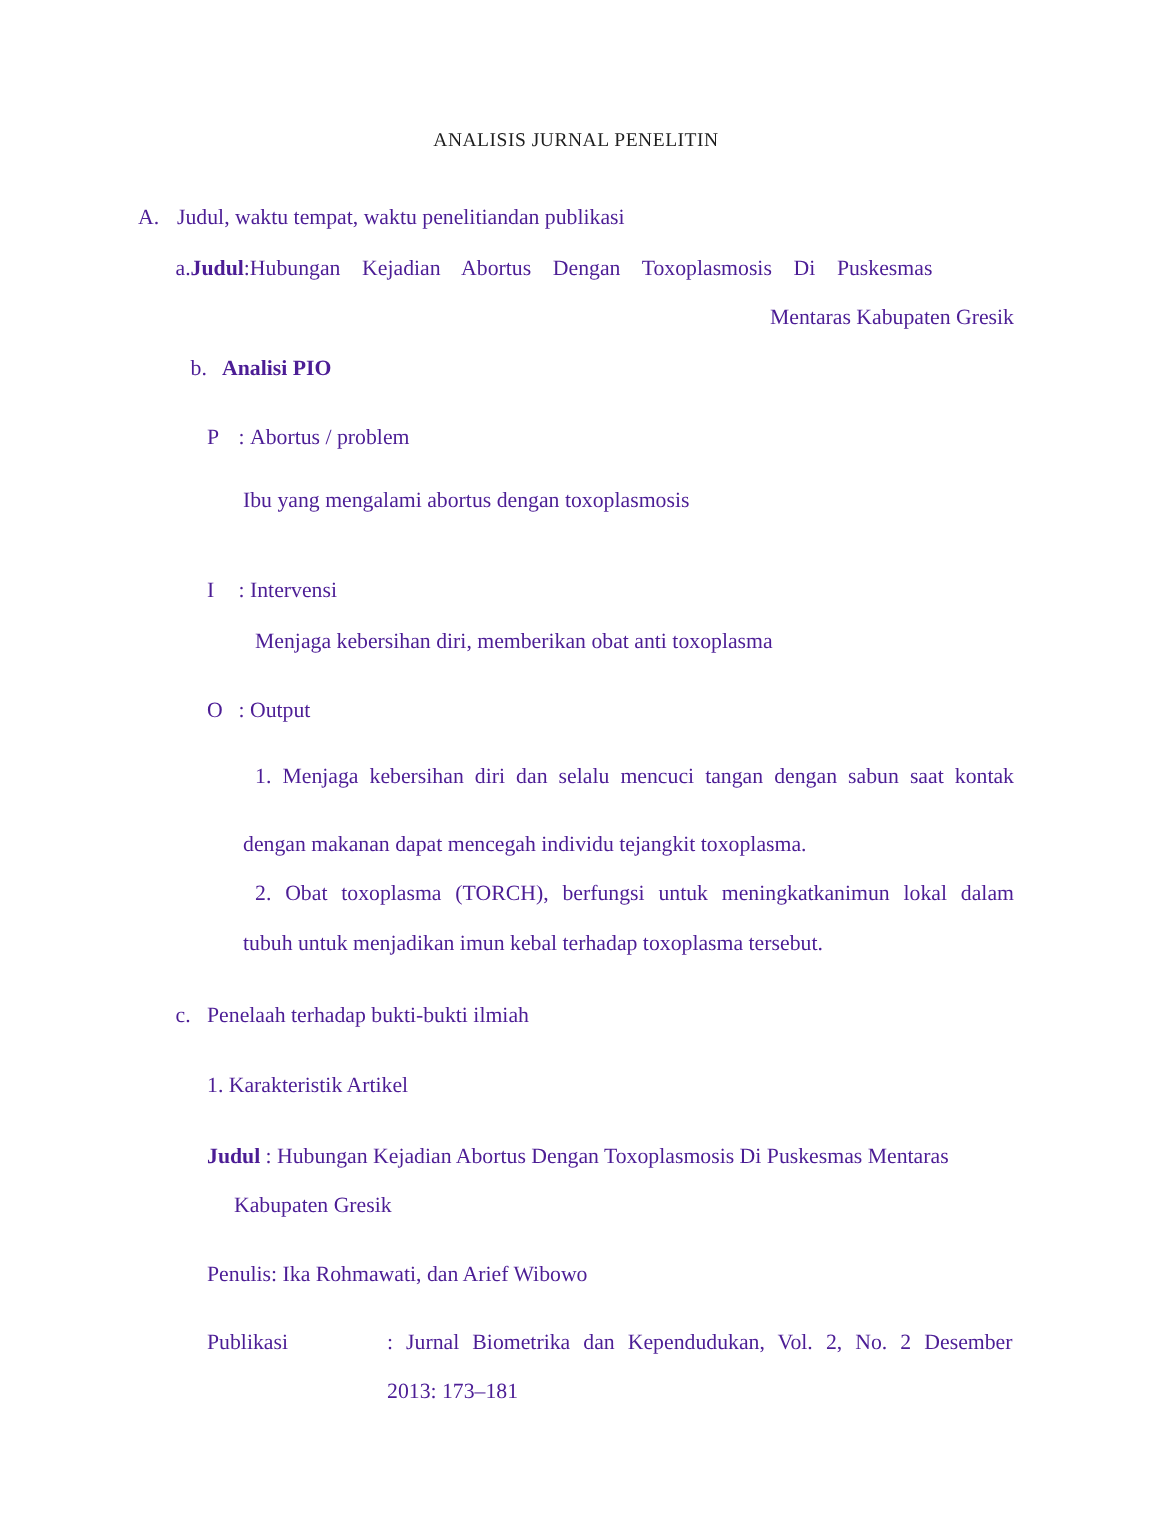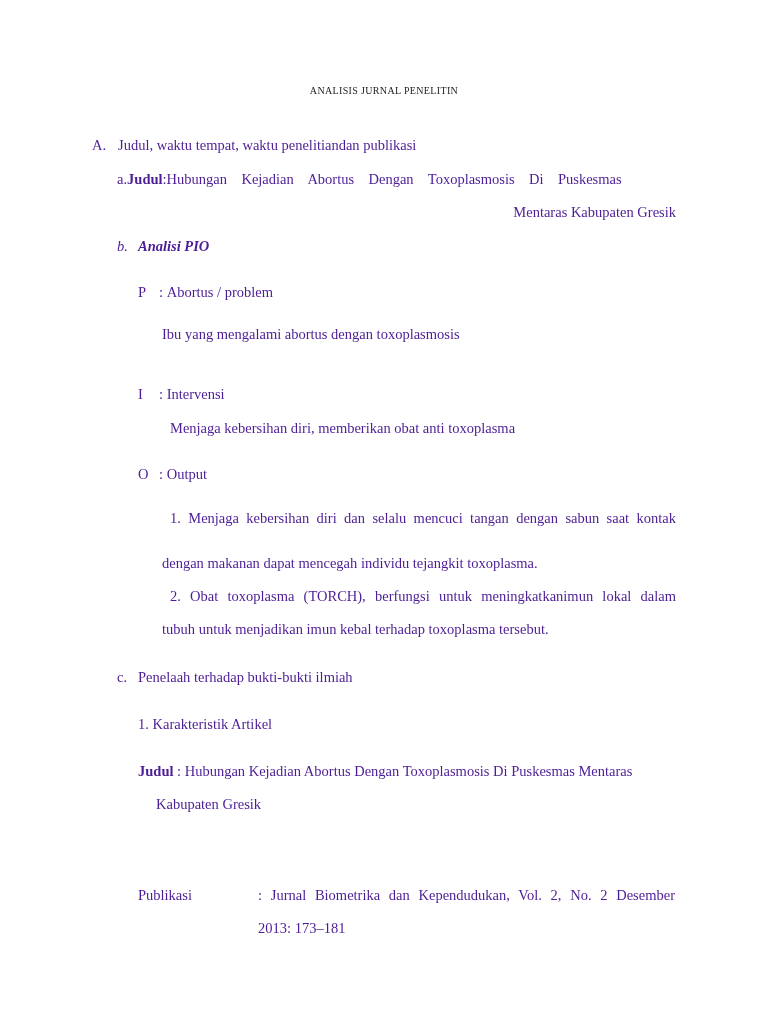--- a/index.html
+++ b/index.html
@@ -24,21 +24,21 @@
     padding: 0;
   }
 
   
   .doc-title {
     position: absolute;
     top: 85px;
     left: 0;
     width: 768px;
     text-align: center;
-    font-size: 10px;
+    font-size: 13px;
     letter-spacing: 0.35px;
     color: #1e1e1e;
   }
 
   
   .blk {
     position: absolute;
     box-sizing: border-box;
     font-size: 14.5px;
     line-height: 33px;
@@ -60,23 +60,22 @@
   .item-a-line1 {
     top: 163px;
     left: 117px;
     width: 559px;
     white-space: nowrap;
   }
 
   
   .item-b {
     top: 230px;
-    left: 117px;
+    left: 127px;
     width: 400px;
-    font-style: italic;
   }
   .item-b .marker {
     display: inline-block;
     width: 21px;
   }
 
   
   .pio-row {
     left: 138px;
     width: 500px;
@@ -207,19 +206,20 @@
     <span class="marker">c.</span><span>Penelaah terhadap bukti-bukti ilmiah</span>
   </div>
 
   <div class="blk karak">1. Karakteristik Artikel</div>
 
   <div class="blk judul2">
     <span class="lbl bold">Judul</span><span>: Hubungan Kejadian Abortus Dengan Toxoplasmosis Di Puskesmas Mentaras</span>
     <span class="cont2">Kabupaten Gresik</span>
   </div>
 
+  <div class="blk penulis">Penulis: Ika Rohmawati, dan Arief Wibowo</div>
 
   <div class="blk publikasi">
     <span class="lbl">Publikasi</span><span class="val" style="text-align-last:justify;">: Jurnal Biometrika dan Kependudukan, Vol. 2, No. 2 Desember</span>
     <span style="display:block;padding-left:120px;">2013: 173–181</span>
   </div>
 
 </div>
 
 </body></html>

